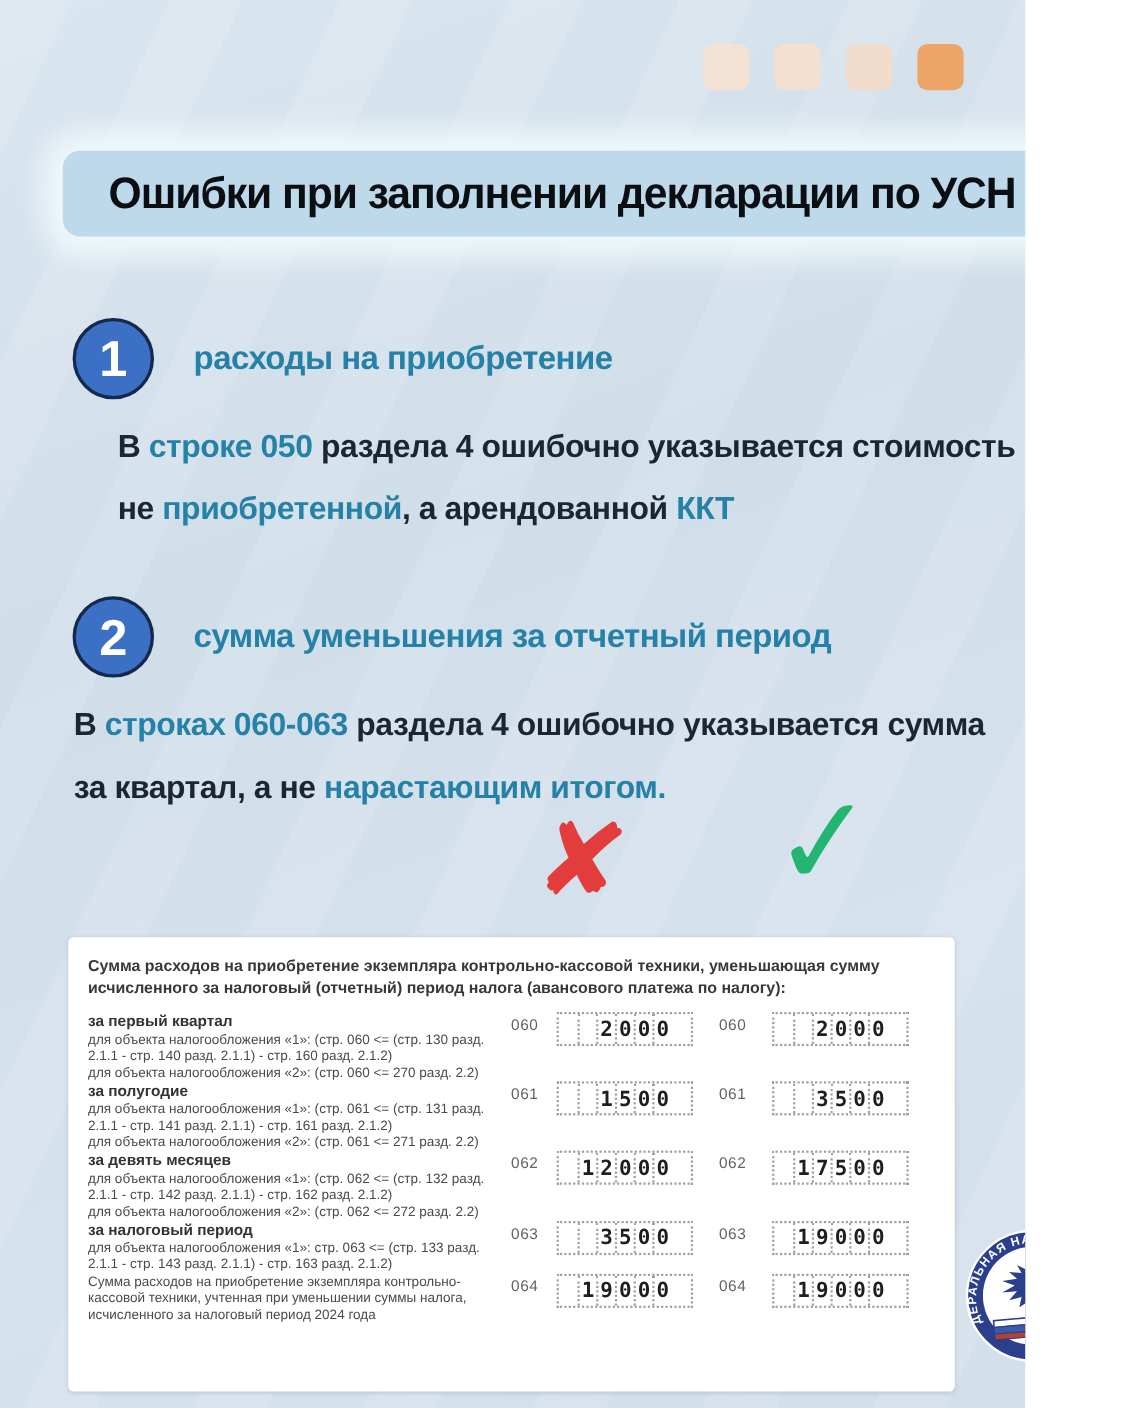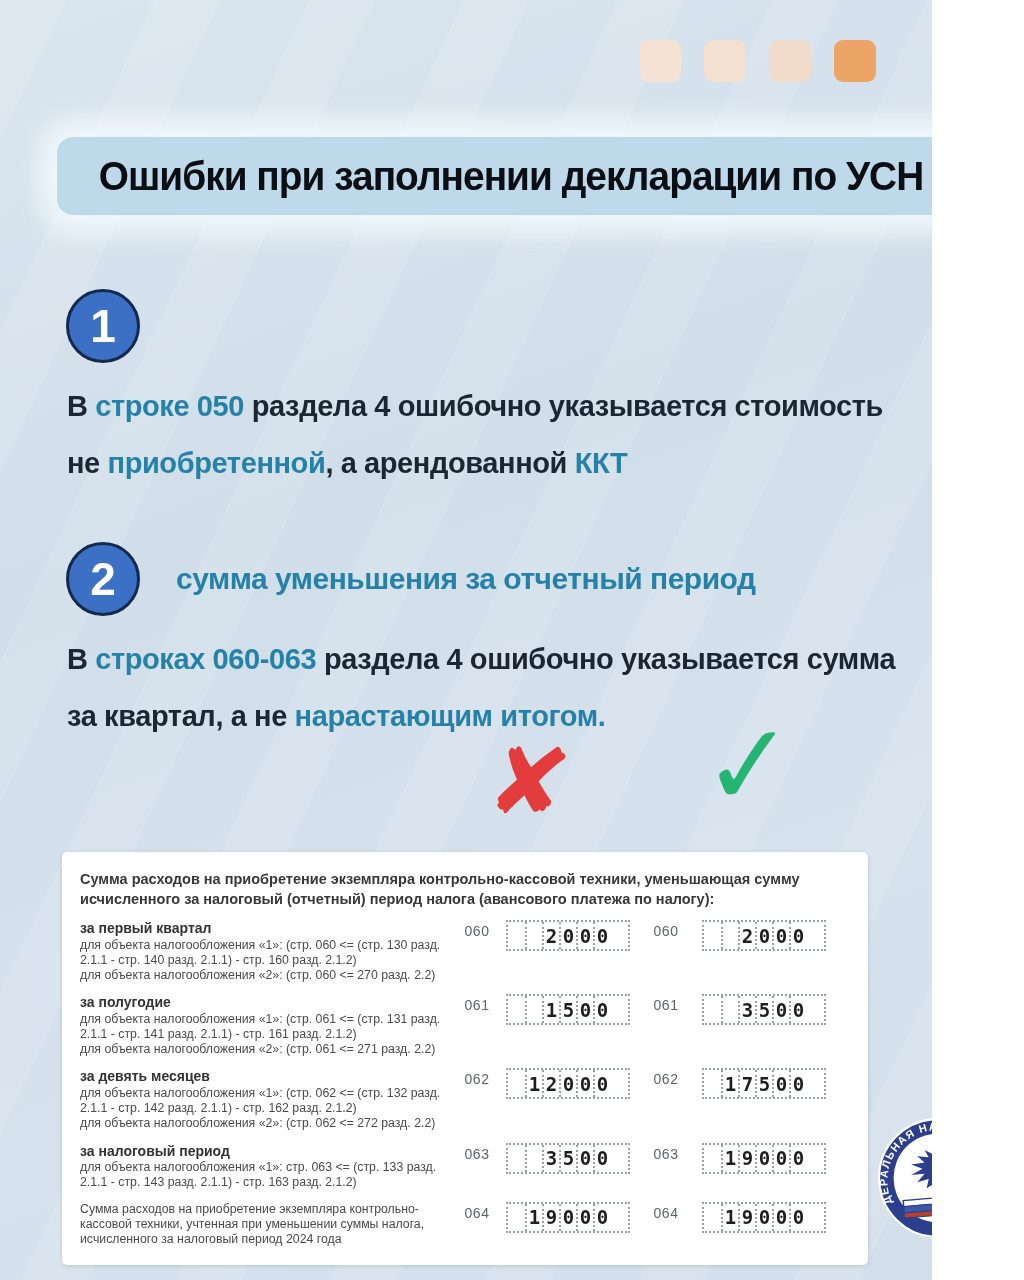--- a/index.html
+++ b/index.html
@@ -30,33 +30,33 @@
   
   .section{position:absolute;left:66px;display:flex;align-items:center;gap:36px;z-index:2;}
   #sec1{top:289px;} #sec2{top:542px;}
   .num-circle{width:74px;height:74px;border-radius:50%;background:var(--circle);
     border:3px solid var(--circle-edge);display:flex;align-items:center;justify-content:center;
     color:#fff;font-size:46px;font-weight:700;flex:0 0 auto;}
   .sec-heading{font-size:30px;font-weight:700;color:var(--accent);letter-spacing:-0.5px;}
 
   .para{position:absolute;left:67px;width:880px;font-size:29px;font-weight:700;
     line-height:57px;color:var(--ink);letter-spacing:-0.4px;z-index:2;}
-  #para1{top:378px;} #para2{top:631px;}
+  #para1{top:378px;margin-left:40px;} #para2{top:631px;}
   .para .hl{color:var(--accent);}
 
   
   .mark{position:absolute;font-weight:700;line-height:1;z-index:2;}
   #xmark{left:488px;top:733px;font-size:98px;color:var(--red);transform:rotate(7deg);}
   #checkmark{left:702px;top:710px;font-size:112px;color:var(--green);transform:rotate(-3deg);}
 
   
   .panel{position:absolute;left:62px;top:816px;width:806px;min-height:413px;background:var(--panel);
     border-radius:5px;padding:17px 18px 16px 18px;box-shadow:0 1px 4px rgba(40,70,100,0.18);z-index:1;margin-top:36px;}
   .form-header{font-size:14.5px;font-weight:700;color:#383838;line-height:1.38;width:772px;}
-  .rows{margin-top:11px;display:flex;flex-direction:column;gap:11px;}
+  .rows{margin-top:11px;display:flex;flex-direction:column;gap:0;}
   .frow{display:grid;grid-template-columns:368px 46px 124px 60px 124px;align-items:start;column-gap:6px;}
   .row-title{font-size:14px;font-weight:700;color:#333;line-height:1.25;}
   .row-title:empty{display:none;}
   .row-detail{font-size:12.3px;color:#4a4a4a;line-height:1.24;}
   .row-code{font-size:14px;color:var(--code);letter-spacing:0.5px;padding-top:3px;text-align:center;}
   .vbox{display:inline-flex;border:2px dotted var(--dot);height:31px;align-items:stretch;margin-top:0;}
   .cell{width:17px;display:flex;align-items:center;justify-content:center;
     font-family:"DejaVu Sans Mono","Liberation Mono",monospace;font-size:19px;font-weight:700;color:#1e1e1e;}
   .cell + .cell{border-left:2px dotted var(--dot);}
 
@@ -74,20 +74,21 @@
       <div class="sq" style="background: rgb(241, 220, 203);"></div>
       <div class="sq" style="background: rgb(236, 165, 102);"></div>
     </div>
 
   <div class="title-band">
     <h1>Ошибки при заполнении декларации по УСН</h1>
   </div>
 
   <div class="section" id="sec1">
     <div class="num-circle">1</div>
+    <div class="sec-heading">расходы на приобретение</div>
   </div>
   <div class="para" id="para1">
       <div><span>В </span><span class="hl">строке 050</span><span> раздела 4 ошибочно указывается стоимость</span></div>
       <div><span>не </span><span class="hl">приобретенной</span><span>, а арендованной </span><span class="hl">ККТ</span></div>
     </div>
 
   <div class="section" id="sec2">
     <div class="num-circle">2</div>
     <div class="sec-heading">сумма уменьшения за отчетный период</div>
   </div>

